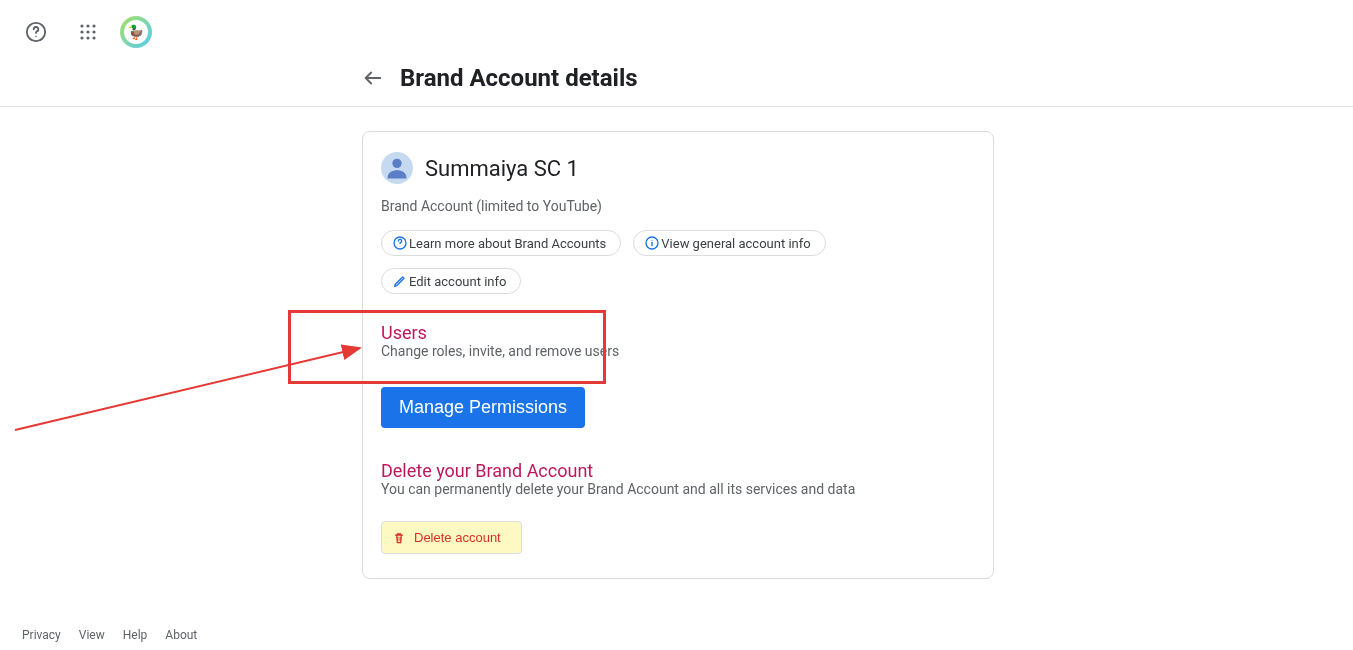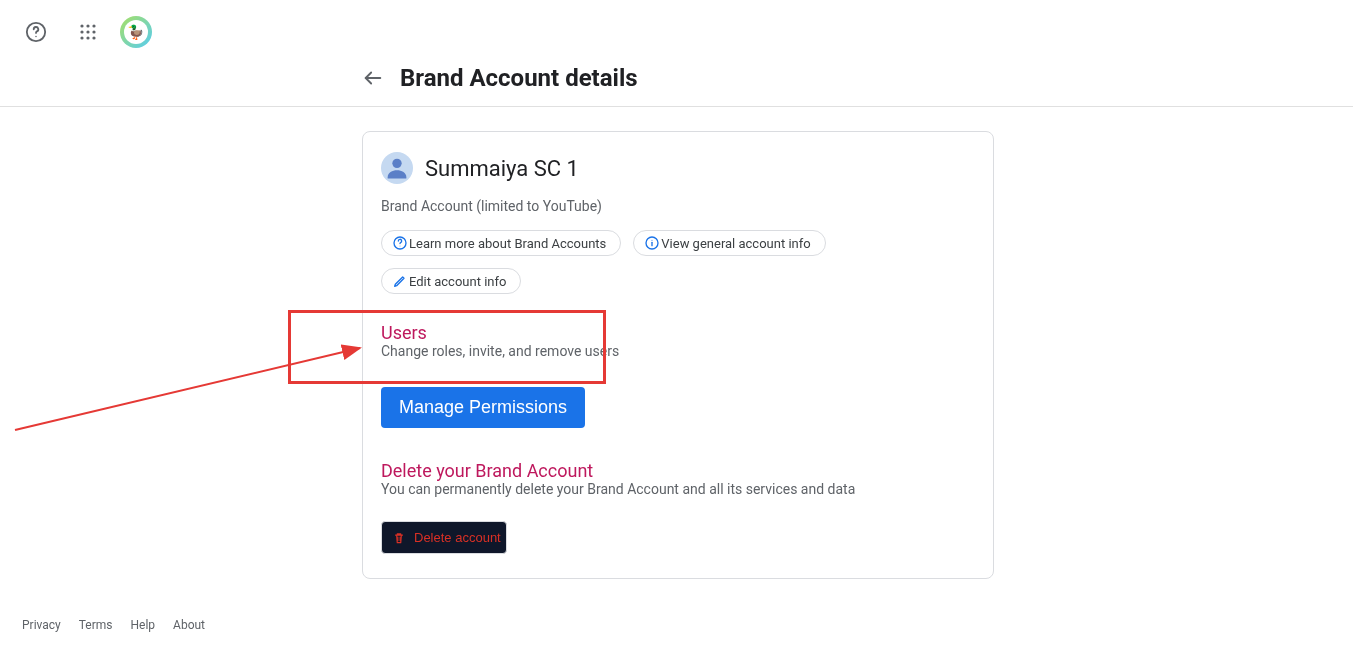--- a/index.html
+++ b/index.html
@@ -163,30 +163,30 @@
       padding: 10px 18px;
       margin-top: 28px;
       cursor: pointer;
     }
     .outline-btn {
       display: inline-flex;
       align-items: center;
       gap: 8px;
       border: 1px solid #dadce0;
       border-radius: 4px;
-      background: #0f172a;
+      background: #fef9c3;
       color: #d93025;
       font-size: 13px;
-      padding: 8px 5px 8px 10px;
+      padding: 8px 20px 8px 10px;
       margin-top: 24px;
       cursor: pointer;
     }
     .footer {
       position: absolute;
-      bottom: 18px;
+      bottom: 8px;
       left: 22px;
       display: flex;
       gap: 18px;
       font-size: 12px;
       color: #5f6368;
     }
     .footer a { color: #5f6368; text-decoration: none; cursor: pointer; }
     
     .annotation-box {
       position: absolute;
@@ -289,21 +289,21 @@
         <path d="M6 7h12M9 7V5h6v2M8 7l1 13h6l1-13" stroke-linecap="round" stroke-linejoin="round"></path>
         <line x1="10" y1="10" x2="10" y2="17"></line>
         <line x1="14" y1="10" x2="14" y2="17"></line>
       </svg>
     <span>Delete account</span>
   </button>
 </div>
 
 <div class="footer">
   <a>Privacy</a>
-  <a>Terms</a>
+  <a>View</a>
   <a>Help</a>
   <a>About</a>
 </div>
 
 <div class="annotation-box" id="anno-box" style="left: 288px; top: 310px; width: 318px; height: 74px;"></div>
 <svg class="annotation-arrow" id="anno-arrow" style="left:0;top:0" width="1353" height="650">
   <defs>
     <marker id="arrowhead" markerWidth="10" markerHeight="8" refX="9" refY="4" orient="auto">
       <polygon points="0 0, 10 4, 0 8" fill="#e53935"></polygon>
     </marker>

